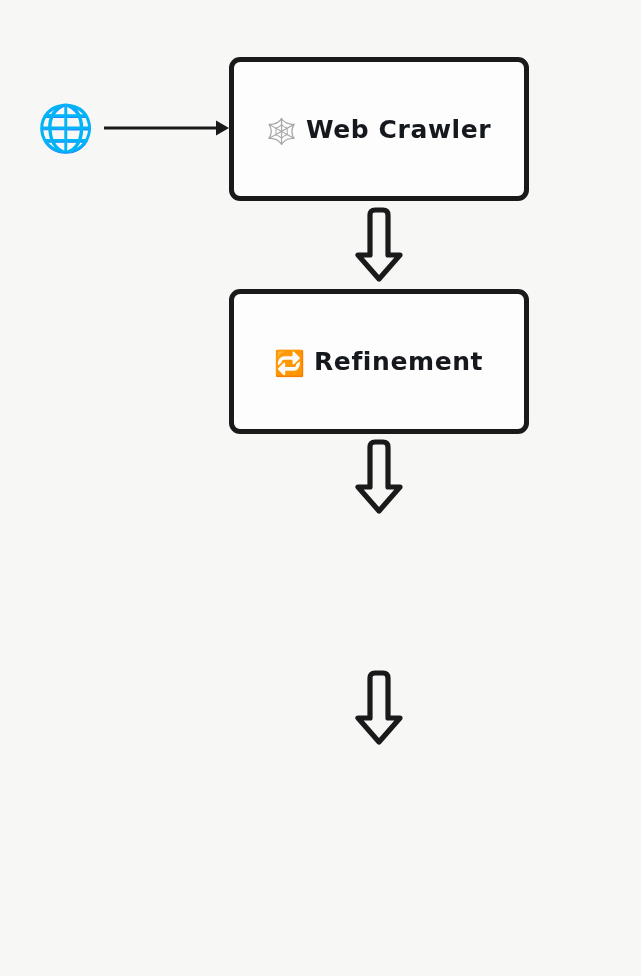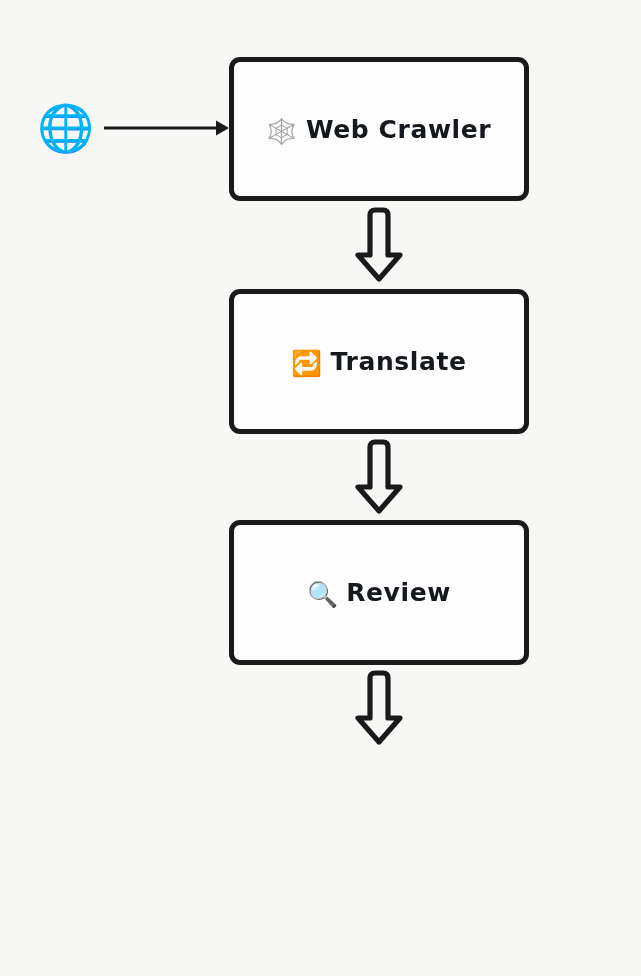--- a/index.html
+++ b/index.html
@@ -120,35 +120,30 @@
   </div>
 
   <div class="block-arrow" id="arrow-1">
     <svg width="54" height="80" viewBox="0 0 54 80" aria-hidden="true">
       <path d="M18 10 Q18 5 23 5 L31 5 Q36 5 36 10 L36 50 L48 50 L27 74 L6 50 L18 50 Z" fill="none" stroke="#1a1a1a" stroke-width="5.2" stroke-linejoin="round" stroke-linecap="round"></path>
     </svg>
   </div>
 
   <div class="node-box" id="box-translate">
     <span class="node-inner">
-      <span class="node-emoji">🔁</span><span class="node-label">Translate</span>
+      <span class="node-emoji">🔁</span><span class="node-label">Refinement</span>
     </span>
   </div>
 
   <div class="block-arrow" id="arrow-2">
     <svg width="54" height="80" viewBox="0 0 54 80" aria-hidden="true">
       <path d="M18 10 Q18 5 23 5 L31 5 Q36 5 36 10 L36 50 L48 50 L27 74 L6 50 L18 50 Z" fill="none" stroke="#1a1a1a" stroke-width="5.2" stroke-linejoin="round" stroke-linecap="round"></path>
     </svg>
   </div>
 
-  <div class="node-box" id="box-review">
-    <span class="node-inner">
-      <span class="node-emoji">🔍</span><span class="node-label">Review</span>
-    </span>
-  </div>
 
   <div class="block-arrow" id="arrow-3">
     <svg width="54" height="80" viewBox="0 0 54 80" aria-hidden="true">
       <path d="M18 10 Q18 5 23 5 L31 5 Q36 5 36 10 L36 50 L48 50 L27 74 L6 50 L18 50 Z" fill="none" stroke="#1a1a1a" stroke-width="5.2" stroke-linejoin="round" stroke-linecap="round"></path>
     </svg>
   </div>
 
 
 </div>
 

